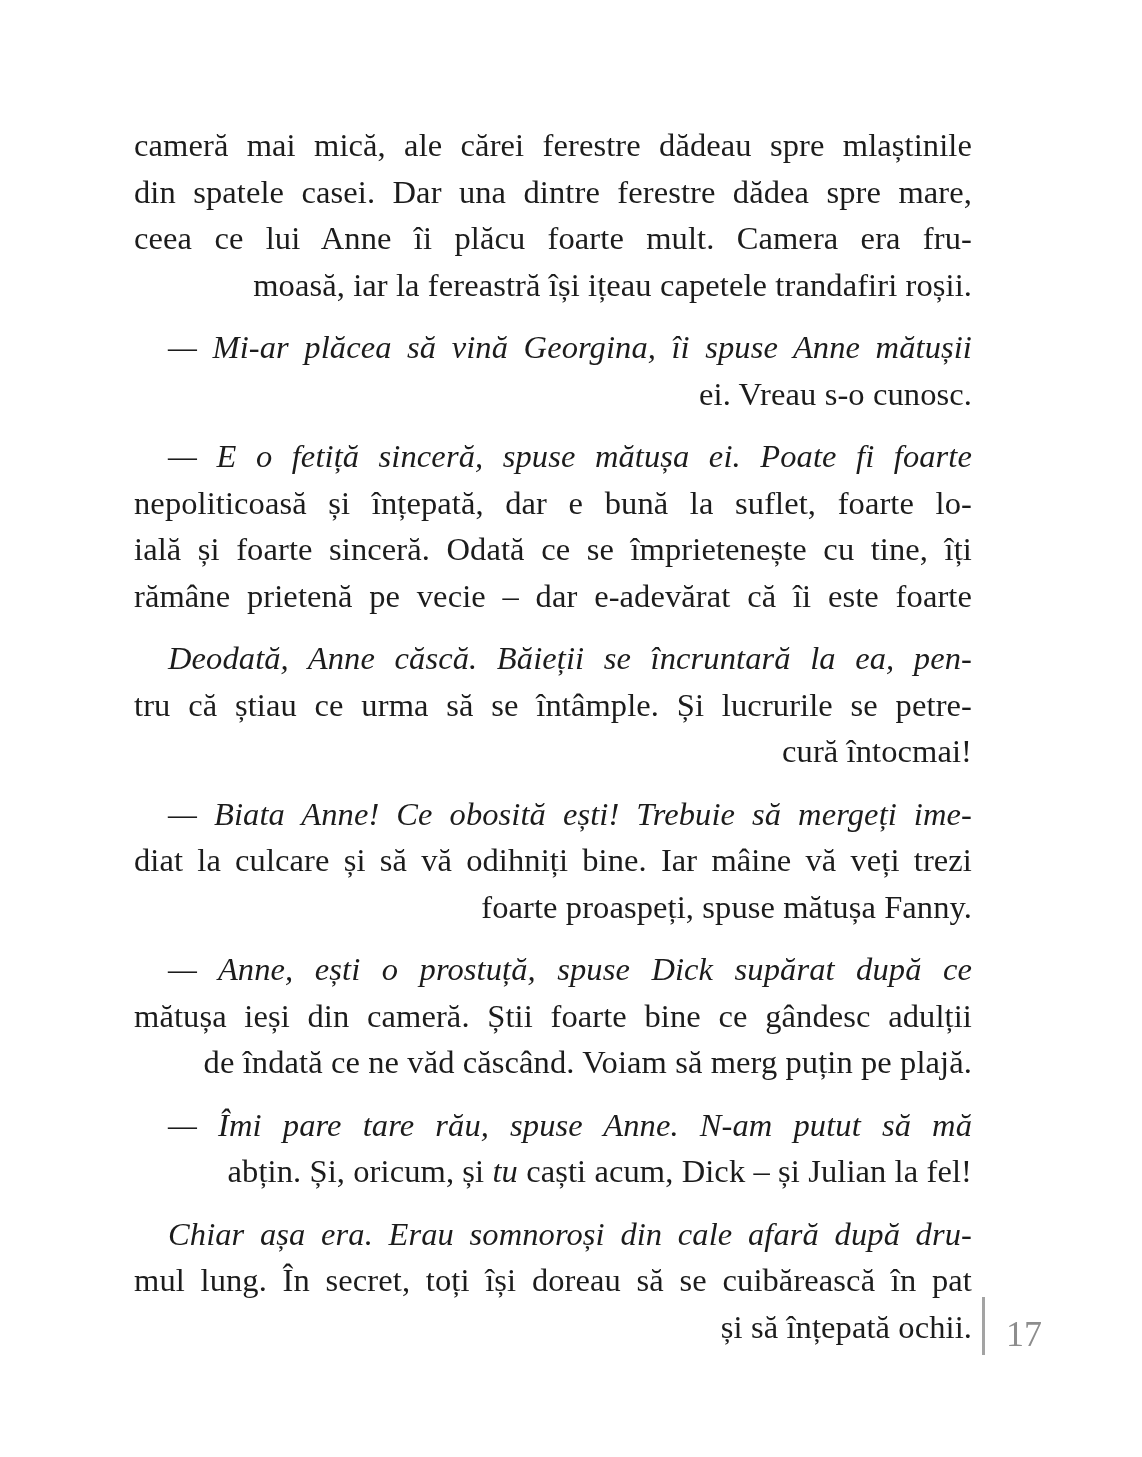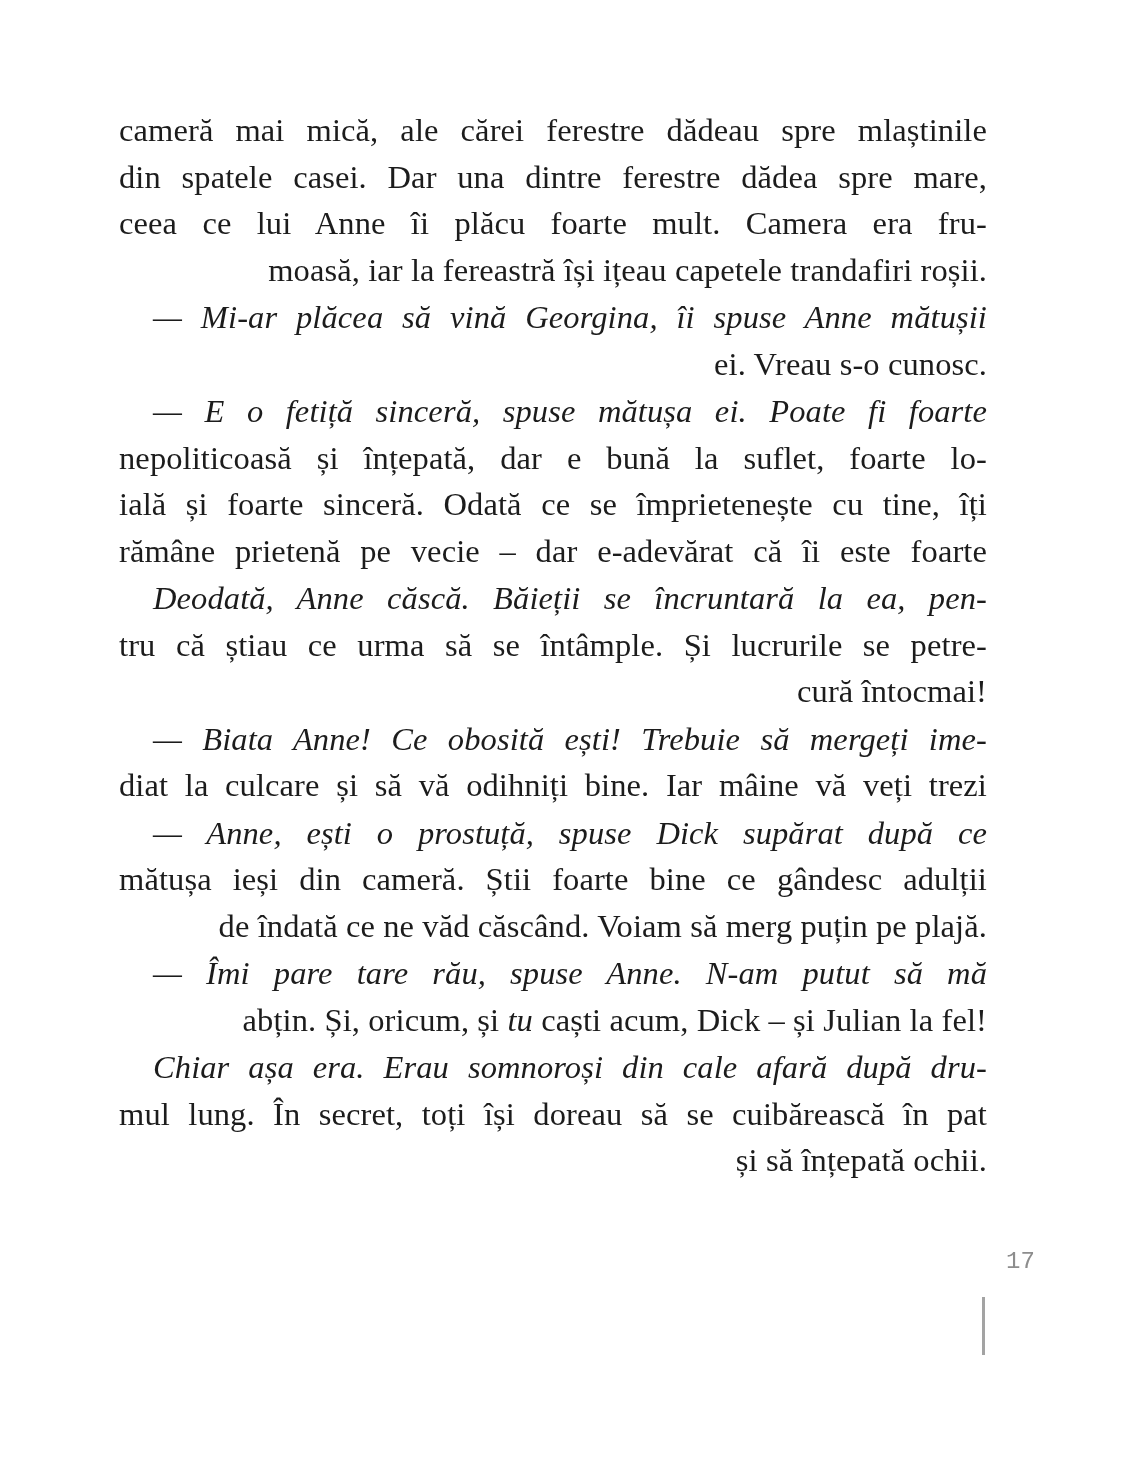--- a/index.html
+++ b/index.html
@@ -18,21 +18,21 @@
     position: absolute;
     left: 118px;
     top: 106px;
     width: 870px;
     font-size: 32.5px;
     line-height: 46.5px;
     color: #1c1c1c;
     letter-spacing: 0.1px;
   }
   .paragraph {
-    margin: 1px;
+    margin: 16px;
     padding: 0;
   }
   .line {
     text-align: right;
     white-space: normal;
   }
   .line.just {
     text-align: justify;
     text-align-last: justify;
   }
@@ -47,25 +47,25 @@
     position: absolute;
     left: 982px;
     top: 1297px;
     width: 3px;
     height: 58px;
     background: #a3a3a3;
   }
   .page-number {
     position: absolute;
     left: 1006px;
-    top: 1244px;
-    font-size: 24px;
+    top: 1316px;
+    font-size: 36px;
     line-height: 36px;
     color: #8d8d8d;
-    font-family: Liberation Mono, monospace;
+    font-family: Liberation Serif, serif;
   }
 </style>
 </head>
 <body style="background: rgb(255, 255, 255);">
 
 <div>
   <div class="text-block" style="color: rgb(28, 28, 28);">
       <div class="paragraph">
         <div class="line just">cameră mai mică, ale cărei ferestre dădeau spre mlaștinile</div>
         <div class="line just">din spatele casei. Dar una dintre ferestre dădea spre mare,</div>
@@ -83,20 +83,21 @@
         <div class="line just">rămâne prietenă pe vecie – dar e-adevărat că îi este foarte</div>
       </div>
       <div class="paragraph">
         <div class="line just indent">Deodată, Anne căscă. Băieții se încruntară la ea, pen-</div>
         <div class="line just">tru că știau ce urma să se întâmple. Și lucrurile se petre-</div>
         <div class="line">cură întocmai!</div>
       </div>
       <div class="paragraph">
         <div class="line just indent">— Biata Anne! Ce obosită ești! Trebuie să mergeți ime-</div>
         <div class="line just">diat la culcare și să vă odihniți bine. Iar mâine vă veți trezi</div>
+        <div class="line">foarte proaspeți, spuse mătușa Fanny.</div>
       </div>
       <div class="paragraph">
         <div class="line just indent">— Anne, ești o prostuță, spuse Dick supărat după ce</div>
         <div class="line just">mătușa ieși din cameră. Știi foarte bine ce gândesc adulții</div>
         <div class="line">de îndată ce ne văd căscând. Voiam să merg puțin pe plajă.</div>
       </div>
       <div class="paragraph">
         <div class="line just indent">— Îmi pare tare rău, spuse Anne. N-am putut să mă</div>
         <div class="line">abțin. Și, oricum, și <i>tu</i> caști acum, Dick – și Julian la fel!</div>
       </div>

